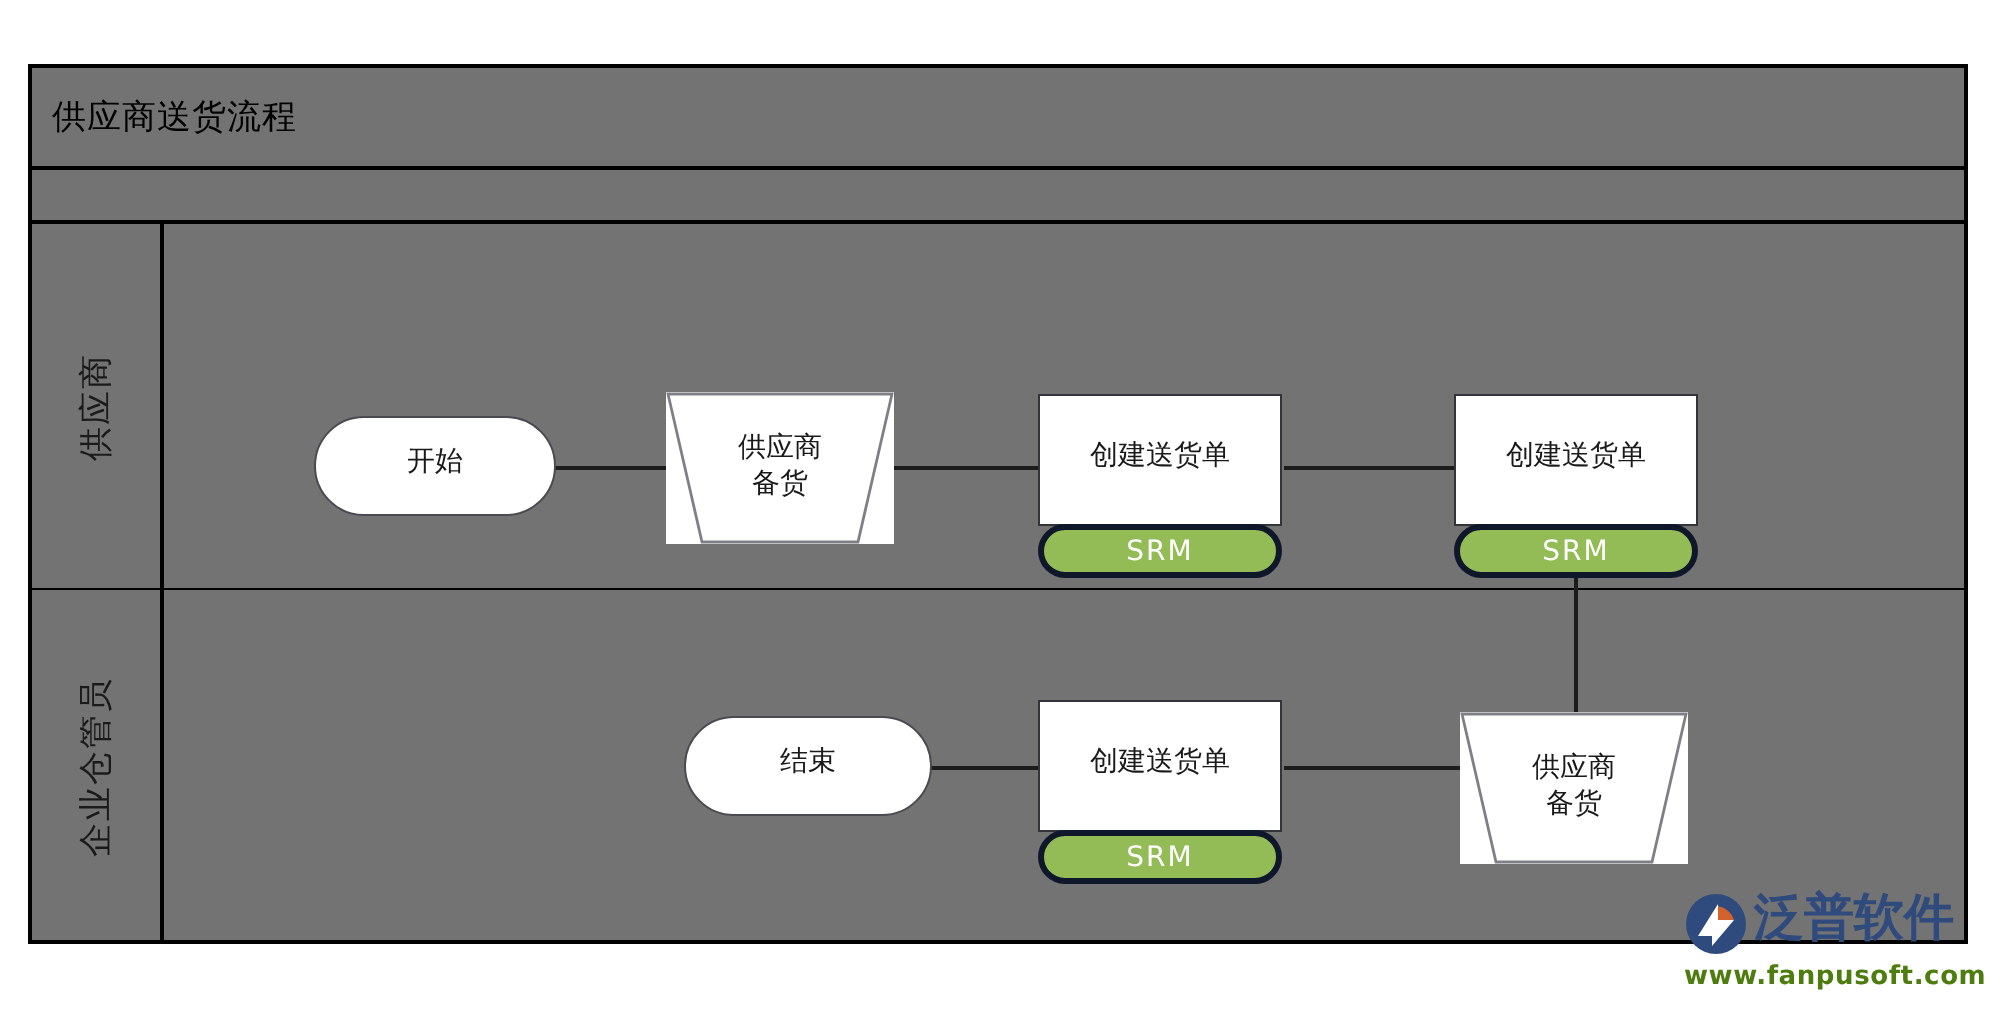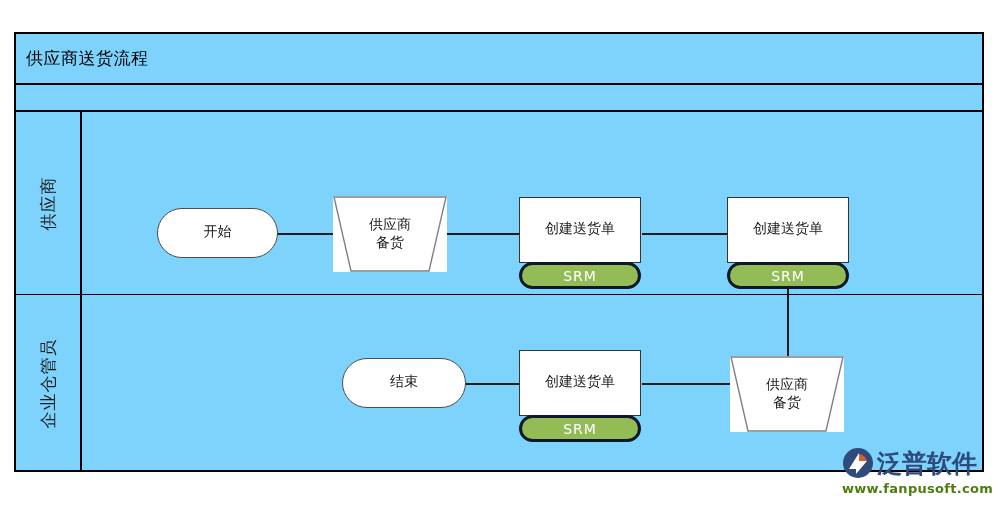--- a/index.html
+++ b/index.html
@@ -17,21 +17,21 @@
 
   
   #diagram-frame {
     position: absolute;
     left: 14px;
     top: 32px;
     width: 970px;
     height: 440px;
     border: 2px solid #000000;
     box-sizing: border-box;
-    background: #7dd3fc;
+    background: #737373;
   }
 
   
   #title-band {
     position: absolute;
     left: 0;
     top: 0;
     width: 100%;
     height: 51px;
     border-bottom: 2px solid #000000;
@@ -169,21 +169,21 @@
   
   #logo {
     position: absolute;
     right: 8px;
     bottom: 4px;
     width: 150px;
     height: 56px;
   }
   #logo-row {
     display: flex;
-    align-items: center;
+    align-items: flex-start;
     gap: 3px;
     height: 34px;
   }
   #logo-mark { flex: 0 0 auto; }
   #logo-wordmark {
     font-size: 25px;
     font-weight: bold;
     color: #2f4a7c;
     letter-spacing: 0px;
     line-height: 1;

